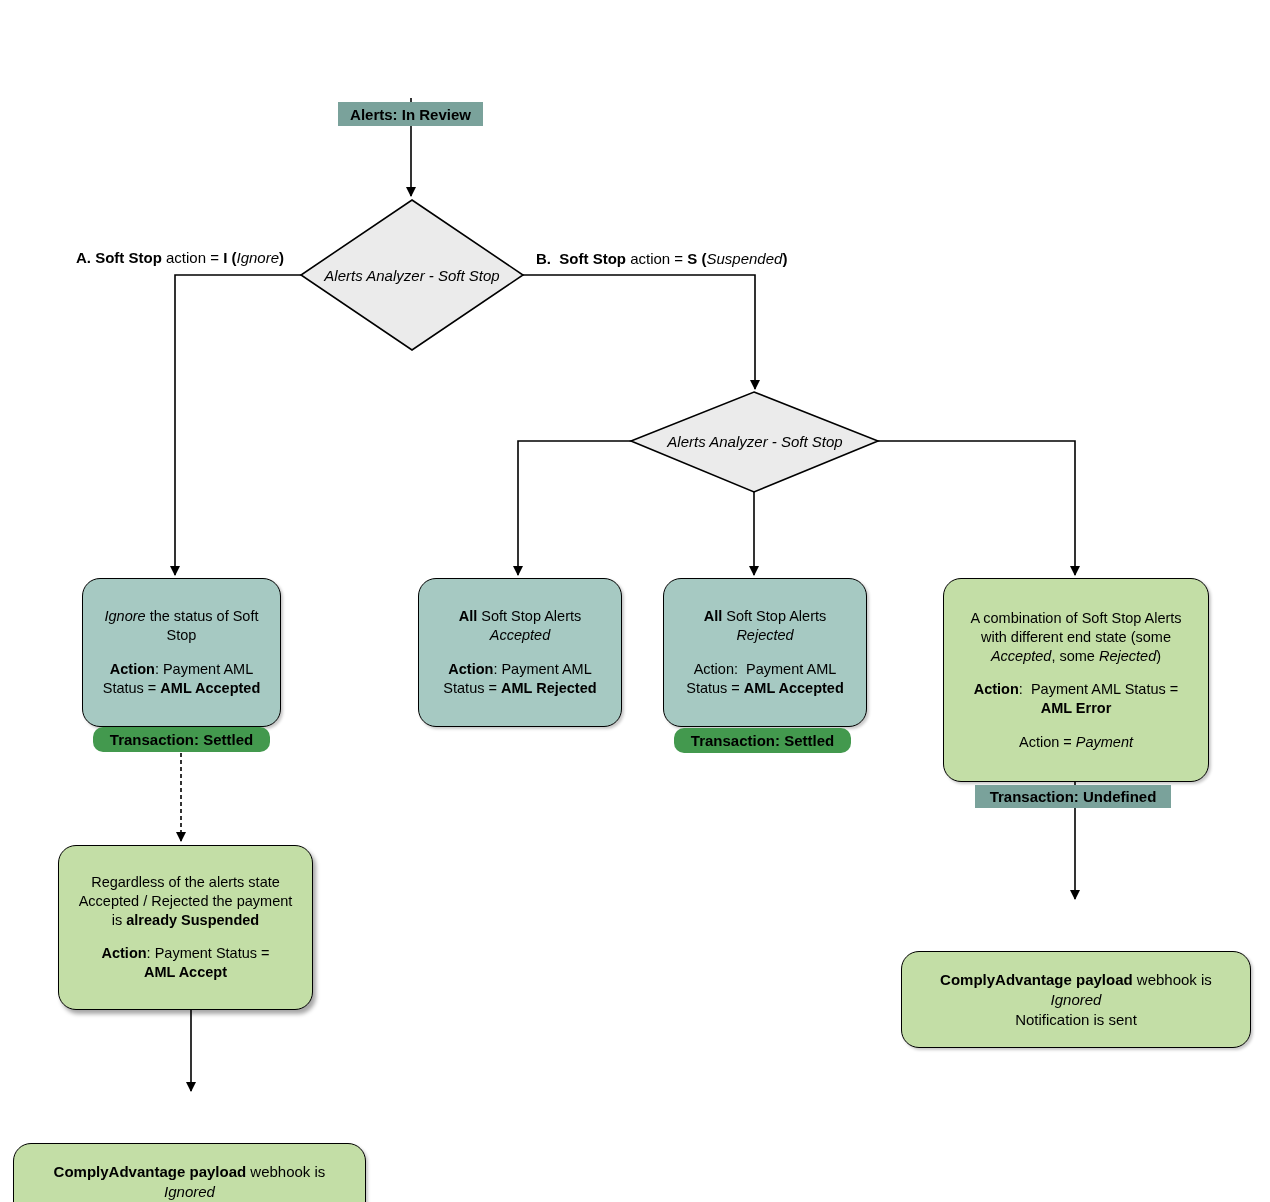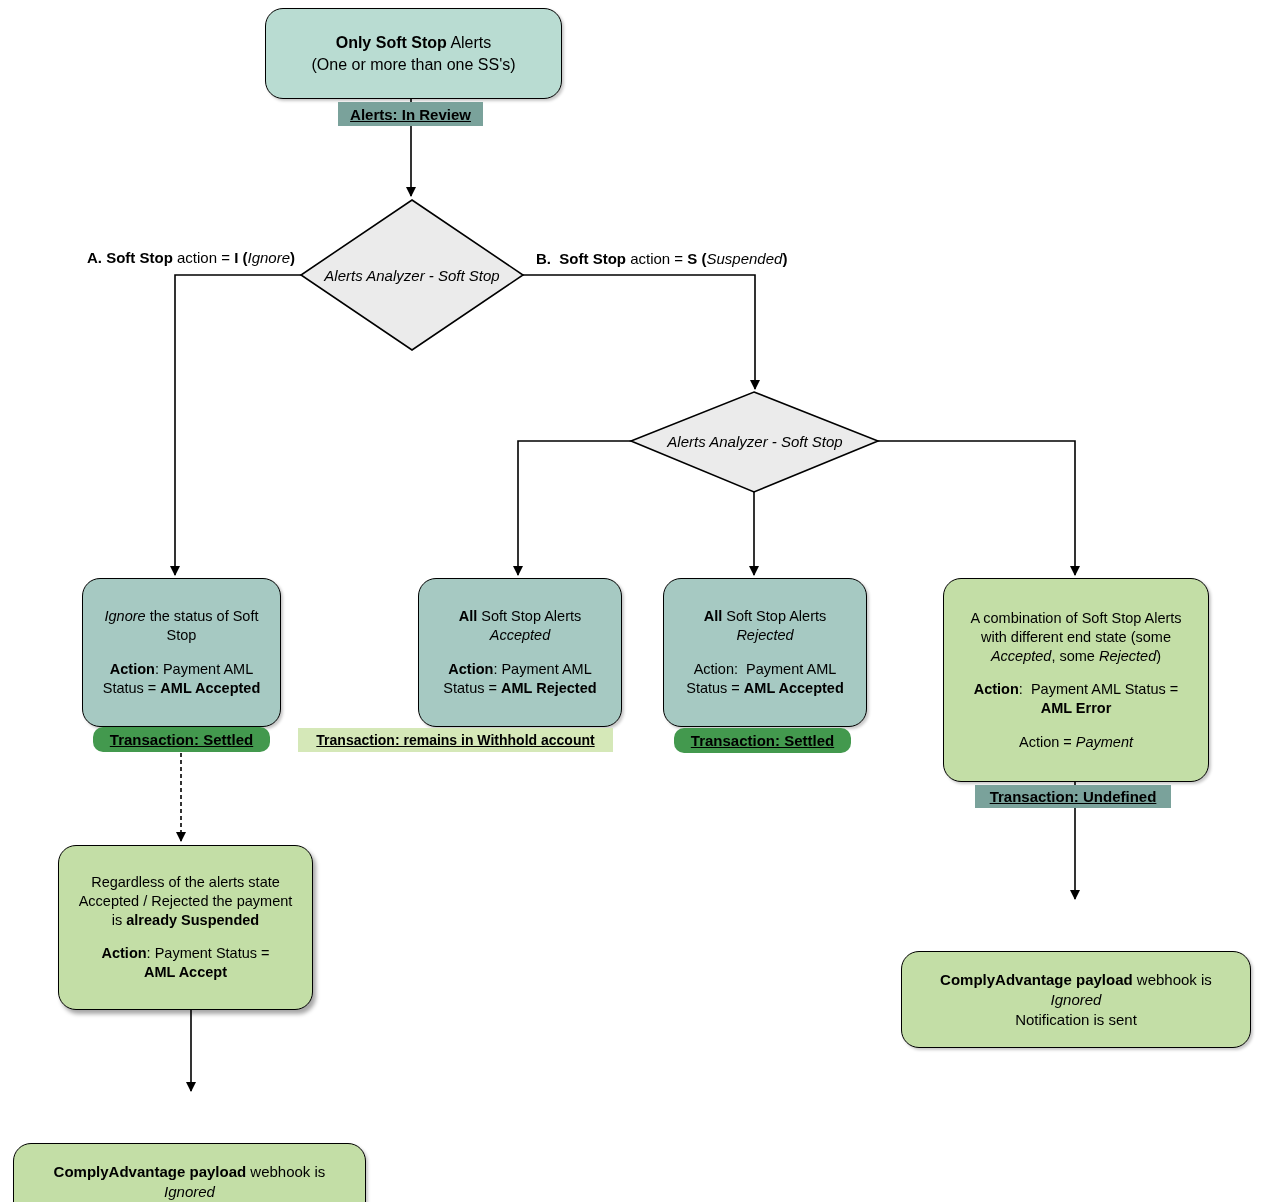--- a/index.html
+++ b/index.html
@@ -20,21 +20,21 @@
   .node.mint{background:var(--mint);font-size:16px;line-height:22px;}
   .node.teal{background:var(--teal);}
   .node.green{background:var(--greenBox);}
   .node.big-shadow{box-shadow:3px 4px 4px rgba(0,0,0,0.35);align-items:center;}
   .node.comply{font-size:15px;line-height:20px;margin-top:48px;}
   .ln{min-height:1em;white-space:nowrap;}
   .b, .ln .b{font-weight:bold;}
   .i, .ln .i{font-style:italic;}
   .badge{
     position:absolute;display:flex;align-items:center;justify-content:center;
-    font-weight:bold;font-size:15px;white-space:nowrap;color:#000;text-decoration:underline;
+    font-weight:bold;font-size:15px;white-space:nowrap;color:#000;
   }
   .badge.dark{background:var(--badgeDark);}
   .badge.green{background:var(--badgeGreen);border-radius:10px;}
   .badge.light{background:var(--badgeLight);font-size:14px;}
   .dlabel{position:absolute;font-size:15px;text-align:center;white-space:nowrap;font-style:italic;}
   .blabel{position:absolute;font-size:15px;white-space:nowrap;}
   .blabel .ln{display:inline;}
 </style>
 </head>
 <body>
@@ -56,30 +56,26 @@
     <path class="wire" marker-end="url(#arrow)" d="M631 441 H518 V575"></path>
     <path class="wire" marker-end="url(#arrow)" d="M754 492 V575"></path>
     <path class="wire" marker-end="url(#arrow)" d="M878 441 H1075 V575"></path>
     <polygon class="diamond" points="754,392 878,441 754,492 631,441"></polygon>
 
     <path class="wire dashed" marker-end="url(#arrow)" d="M181 753 V841"></path>
     <path class="wire" marker-end="url(#arrow)" d="M191 1008 V1091"></path>
     <path class="wire" marker-end="url(#arrow)" d="M1075 781 V899"></path>
   </svg>
 
-  <div class="node mint" style="left:265px;top:8px;width:295px;height:89px;">
-      <div class="ln"><span class="b">Only Soft Stop</span><span> Alerts</span></div>
-      <div class="ln"><span>(One or more than one SS's)</span></div>
-    </div>
 
   <div class="badge dark" style="left:338px;top:102px;width:145px;height:24px;">Alerts: In Review</div>
 
   <div class="dlabel" style="left:312px;top:267px;width:200px;">Alerts Analyzer - Soft Stop</div>
 
-  <div class="blabel" style="left:87px;top:249px;"><div class="ln"><span class="b">A. Soft Stop</span><span> action = </span><span class="b">I (</span><span class="i">Ignore</span><span class="b">)</span></div></div>
+  <div class="blabel" style="left:76px;top:249px;"><div class="ln"><span class="b">A. Soft Stop</span><span> action = </span><span class="b">I (</span><span class="i">Ignore</span><span class="b">)</span></div></div>
 
   <div class="blabel" style="left:536px;top:250px;"><div class="ln"><span class="b">B.&nbsp; Soft Stop</span><span> action = </span><span class="b">S (</span><span class="i">Suspended</span><span class="b">)</span></div></div>
 
   <div class="dlabel" style="left:655px;top:433px;width:200px;">Alerts Analyzer - Soft Stop</div>
 
   <div class="node teal" style="left:82px;top:578px;width:197px;height:147px;align-items:center;">
       <div class="ln"><span class="i">Ignore</span><span> the status of Soft</span></div>
       <div class="ln"><span>Stop</span></div>
       <div class="ln"></div>
       <div class="ln"><span class="b">Action</span><span>: Payment AML</span></div>
@@ -89,21 +85,20 @@
   <div class="badge green" style="left:93px;top:727px;width:177px;height:25px;">Transaction: Settled</div>
 
   <div class="node teal" style="left:418px;top:578px;width:202px;height:147px;">
       <div class="ln"><span class="b">All</span><span> Soft Stop Alerts</span></div>
       <div class="ln"><span class="i">Accepted</span></div>
       <div class="ln"></div>
       <div class="ln"><span class="b">Action</span><span>: Payment AML</span></div>
       <div class="ln"><span>Status = </span><span class="b">AML Rejected</span></div>
     </div>
 
-  <div class="badge light" style="left:298px;top:728px;width:315px;height:24px;">Transaction: remains in Withhold account</div>
 
   <div class="node teal" style="left:663px;top:578px;width:202px;height:147px;">
       <div class="ln"><span class="b">All</span><span> Soft Stop Alerts</span></div>
       <div class="ln"><span class="i">Rejected</span></div>
       <div class="ln"></div>
       <div class="ln"><span>Action:&nbsp; Payment AML</span></div>
       <div class="ln"><span>Status = </span><span class="b">AML Accepted</span></div>
     </div>
 
   <div class="badge green" style="left:674px;top:728px;width:177px;height:25px;">Transaction: Settled</div>

